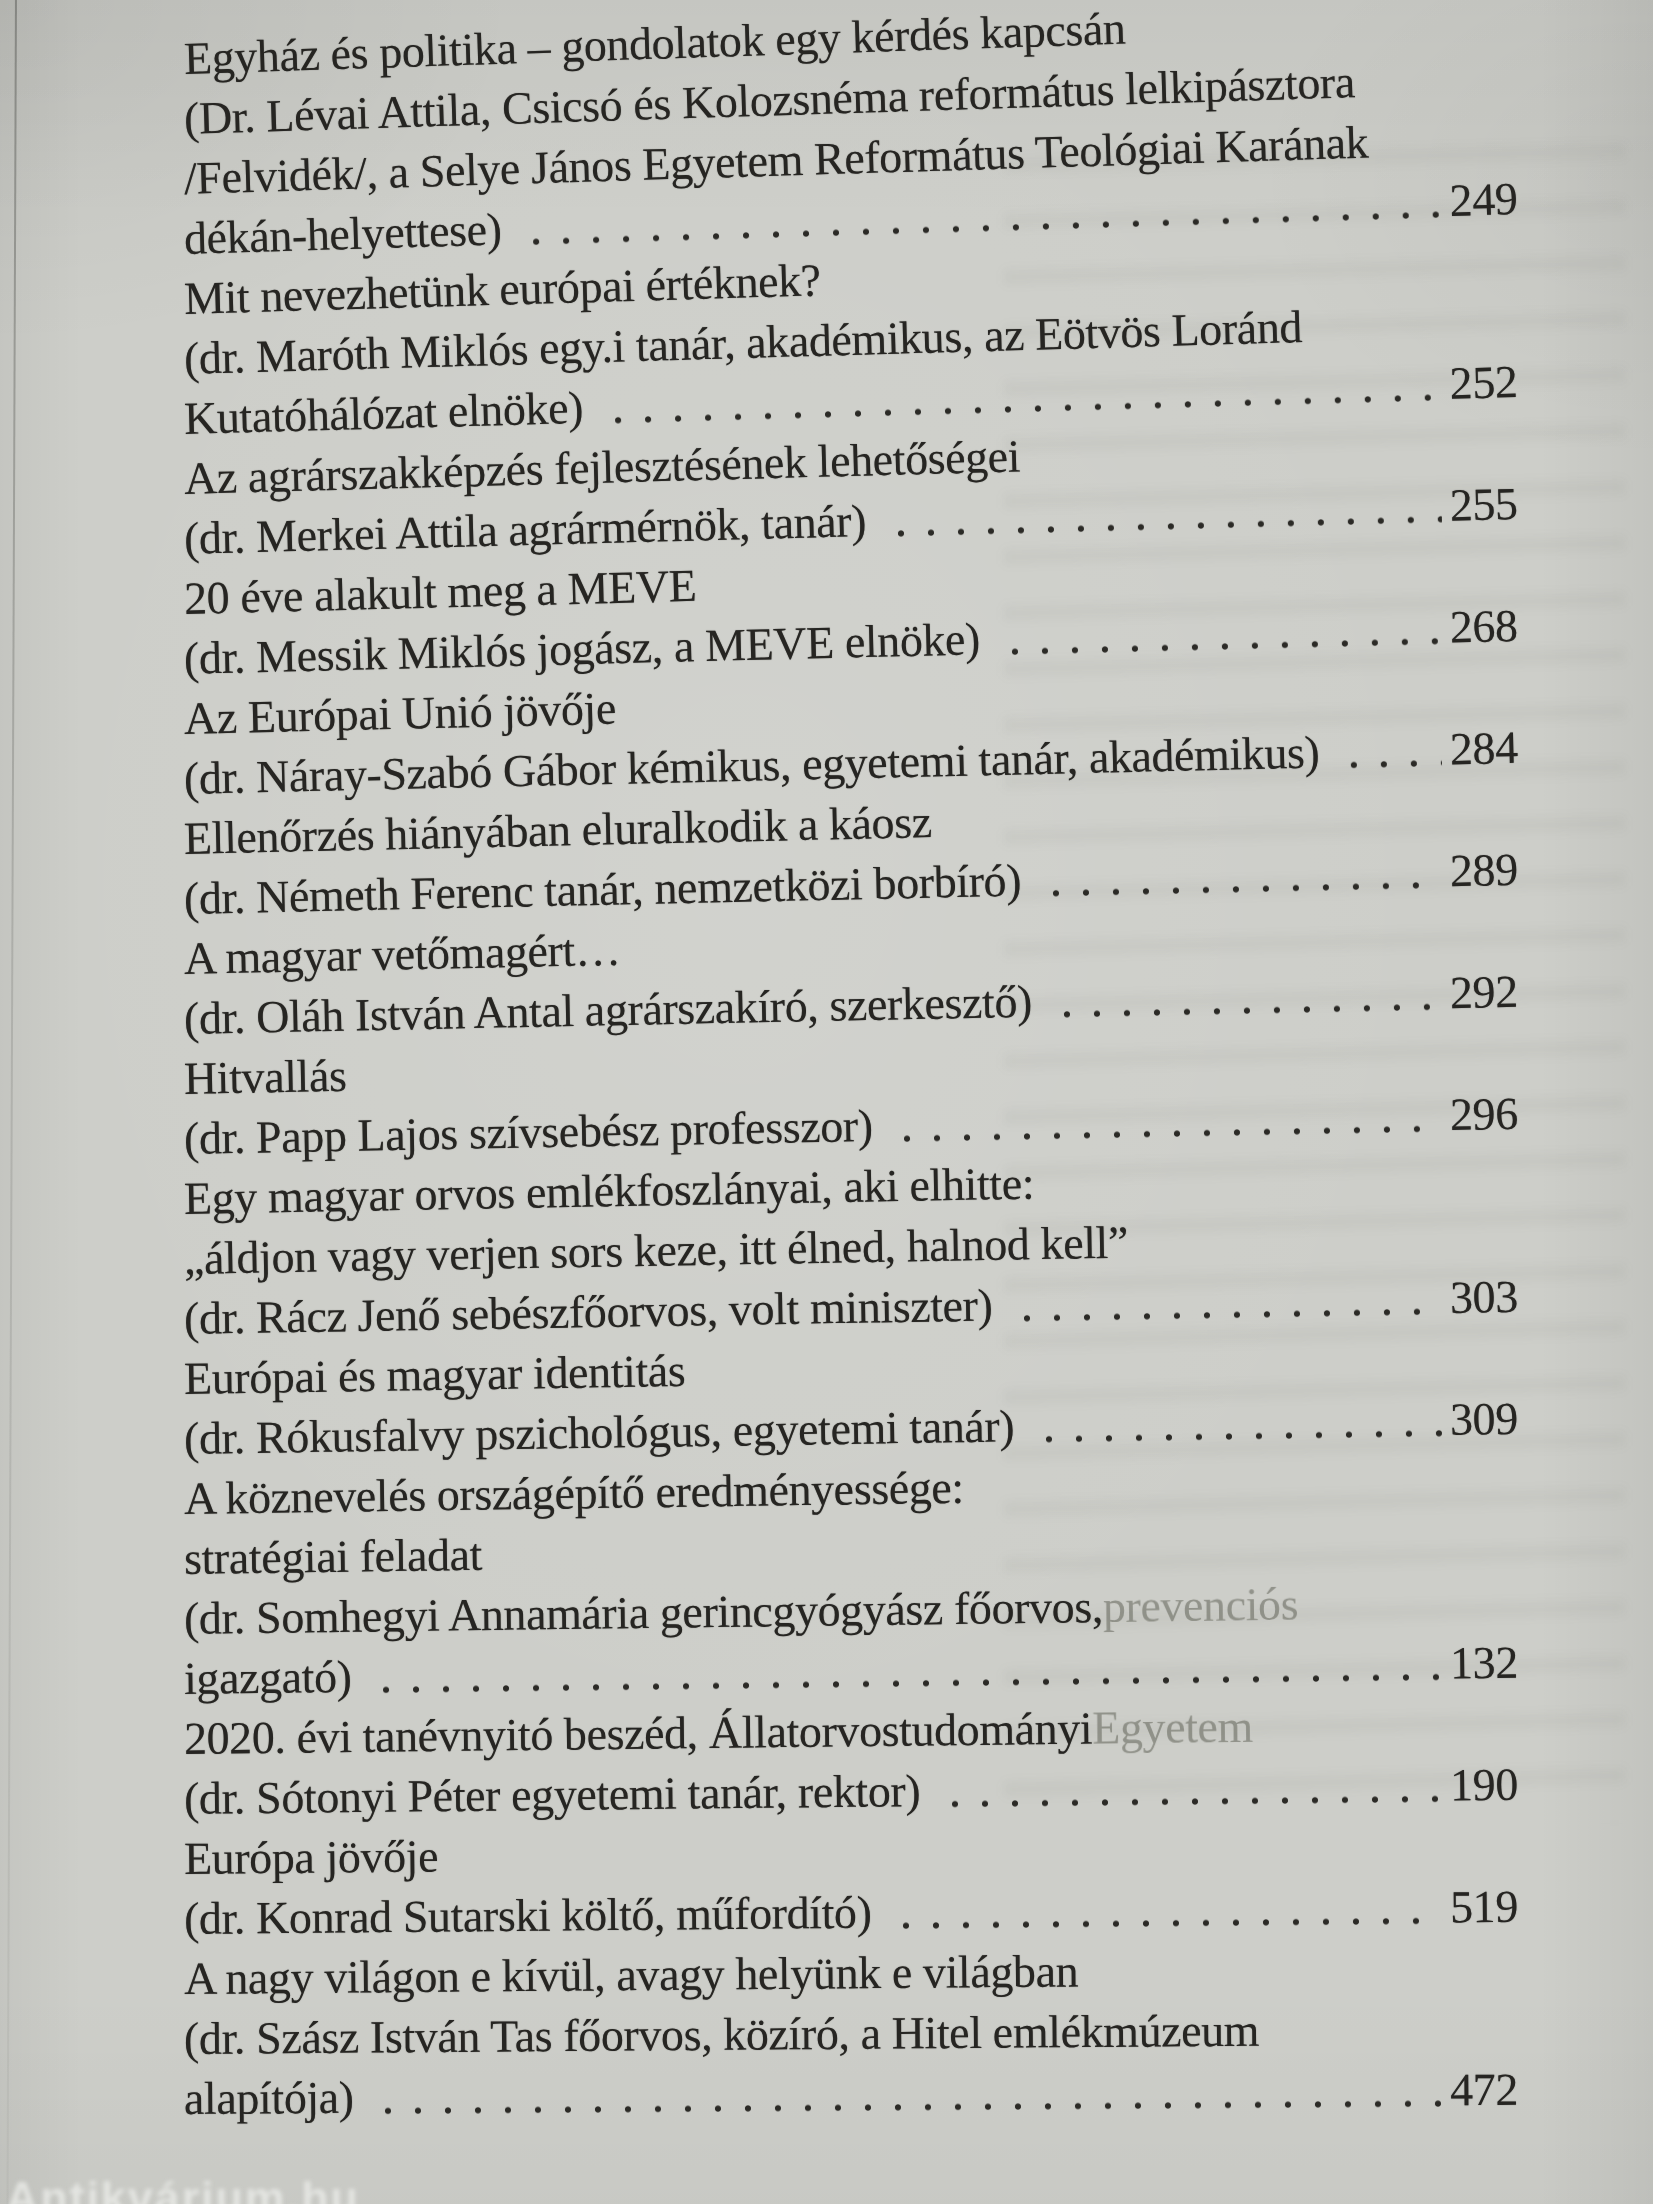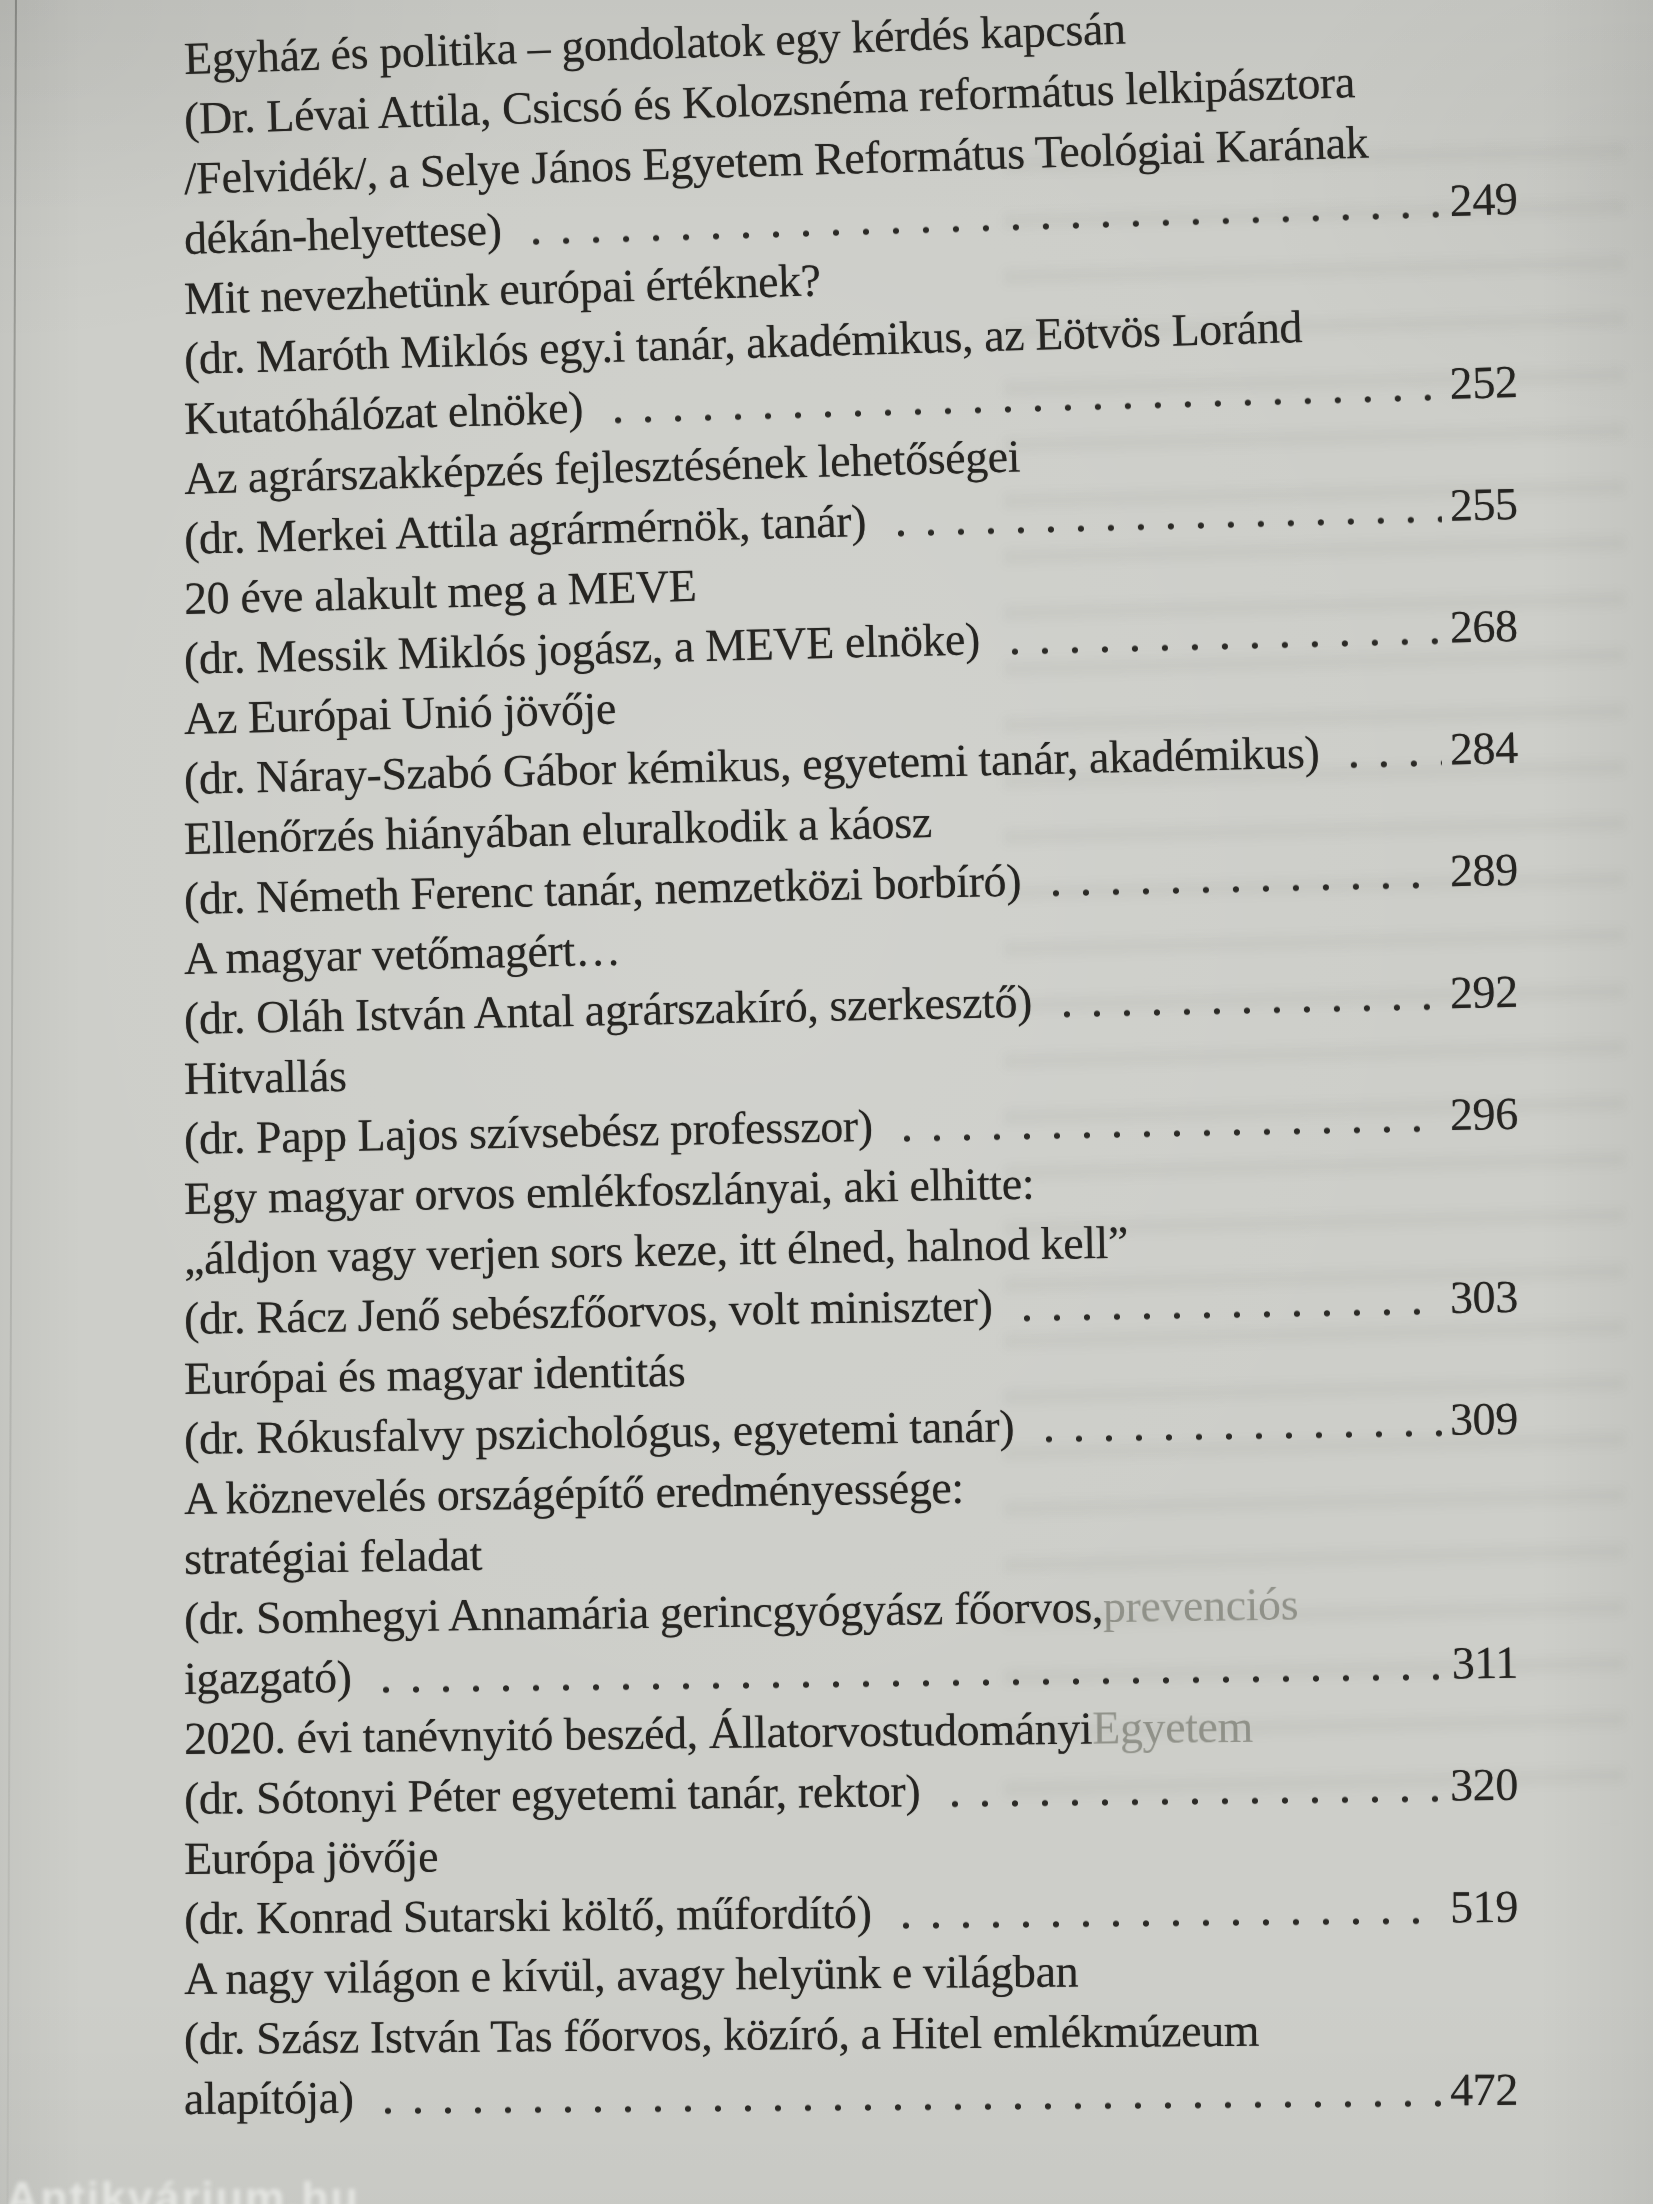--- a/index.html
+++ b/index.html
@@ -232,32 +232,32 @@
   </div>
       <div class="line" style="transform: rotate(-0.74deg);">
     <span class="txt">(dr. Somhegyi Annamária gerincgyógyász főorvos, </span>
     <span class="txt faded">prevenciós</span>
 
   </div>
       <div class="line" style="transform: rotate(-0.697deg);">
     <span class="txt">igazgató)</span>
 
     <span class="dots"></span>
-    <span class="pg">311</span>
+    <span class="pg">132</span>
   </div>
       <div class="line" style="transform: rotate(-0.654deg);">
     <span class="txt">2020. évi tanévnyitó beszéd, Állatorvostudományi </span>
     <span class="txt faded">Egyetem</span>
 
   </div>
       <div class="line" style="transform: rotate(-0.612deg);">
     <span class="txt">(dr. Sótonyi Péter egyetemi tanár, rektor)</span>
 
     <span class="dots"></span>
-    <span class="pg">320</span>
+    <span class="pg">190</span>
   </div>
       <div class="line" style="transform: rotate(-0.569deg);">
     <span class="txt">Európa jövője</span>
 
   </div>
       <div class="line" style="transform: rotate(-0.526deg);">
     <span class="txt">(dr. Konrad Sutarski költő, műfordító)</span>
 
     <span class="dots"></span>
     <span class="pg">519</span>

